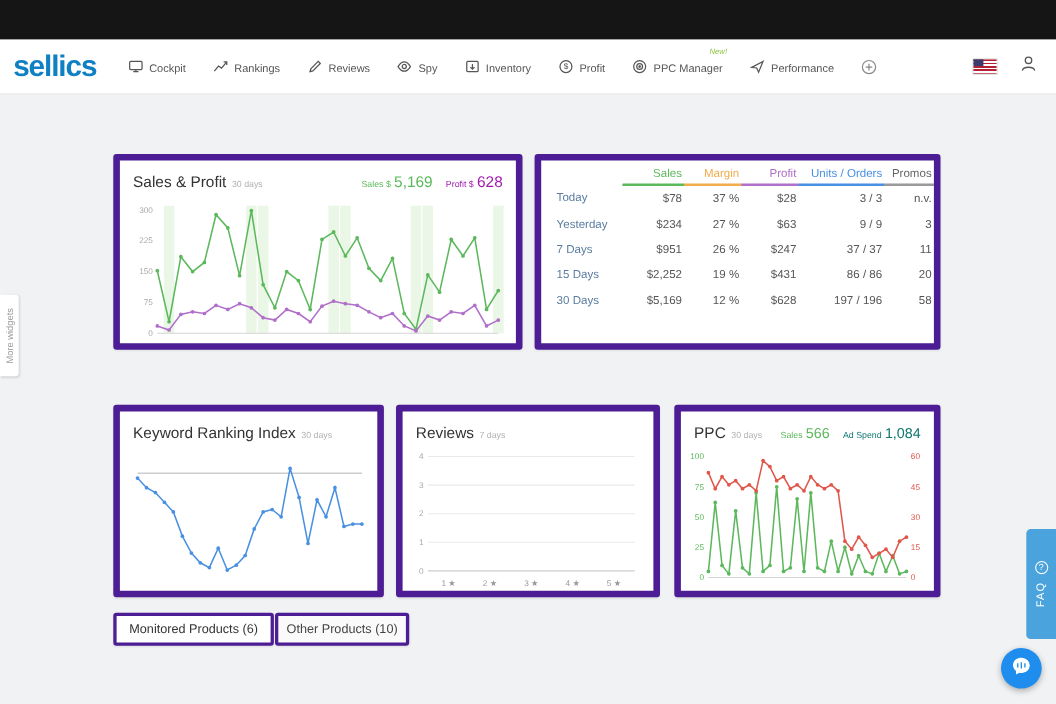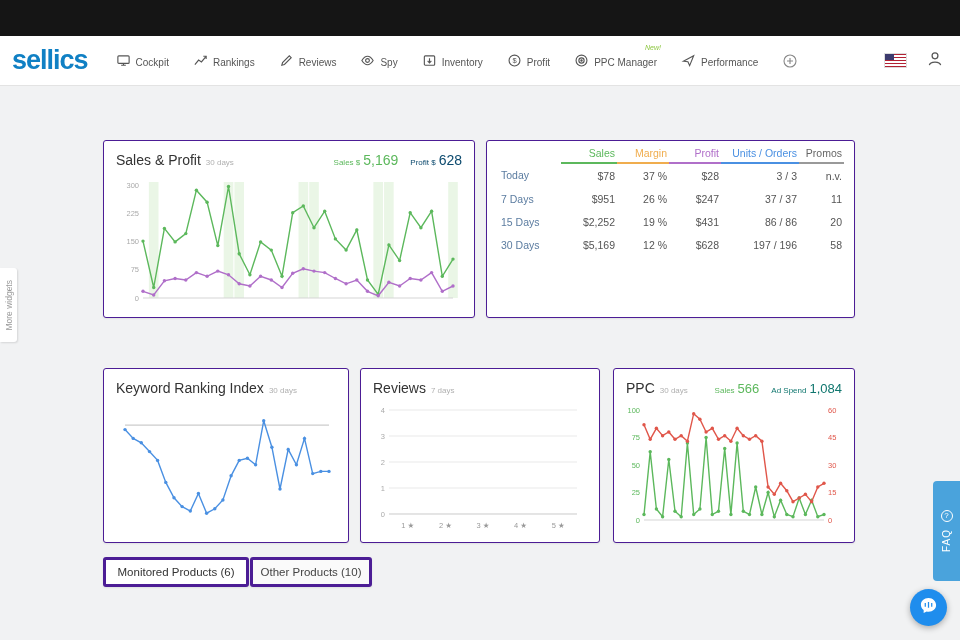--- a/index.html
+++ b/index.html
@@ -12,38 +12,38 @@
   .nav-items { display:flex; align-items:center; margin-left:28px; gap:24px; }
   .nav-item { display:flex; align-items:flex-end; gap:5px; font-size:10px; color:#555; cursor:pointer; position:relative; white-space:nowrap; }
   .nav-item svg { display:block; }
   .badge-new { position:absolute; top:-9px; right:-4px; color:#8cc63f; font-size:7px; font-style:italic; }
   .nav-right { margin-left:auto; margin-right:16px; display:flex; align-items:center; gap:20px; }
   .flag { width:21px; height:13px; position:relative; cursor:pointer;
     background:repeating-linear-gradient(180deg,#b22234 0 1.5px,#ffffff 1.5px 3px);
     box-shadow:0 0 0 1px #ddd; }
   .flag::after { content:''; position:absolute; left:0; top:0; width:9px; height:6px; background:#3c3b6e; }
 
-  .card { position:absolute; background:#fff; border-radius:3px; border:1px solid #4c1d95;
+  .card { position:absolute; background:#fff; border-radius:3px; border:6px solid #4c1d95;
     box-shadow:0 1px 2px rgba(0,0,0,0.07); }
   #card-sales   { left:103px; top:140px; width:372px; height:178px; }
   #card-table   { left:486px; top:140px; width:369px; height:178px; }
   #card-keyword { left:103px; top:368px; width:246px; height:175px; }
   #card-reviews { left:360px; top:368px; width:240px; height:175px; }
   #card-ppc     { left:613px; top:368px; width:242px; height:175px; }
 
   .card-head { display:flex; align-items:baseline; padding:11px 12px 2px 12px; }
   .card-title { font-size:14px; color:#333; }
   .card-sub { font-size:8px; color:#b0b0b0; margin-left:5px; }
   .card-metrics { margin-left:auto; display:flex; gap:12px; align-items:center; }
   .metric { display:flex; align-items:baseline; gap:3px; }
   .metric-label { font-size:8px; }
   .metric-value { font-size:14px; }
   .metric-value.sm { font-size:13px; }
   .green  { color:#5cb85c; }
-  .purple { color:#0c4a6e; }
+  .purple { color:#a21caf; }
   .red    { color:#0f766e; }
 
   .ptable { width:345px; margin:2px 12px 0 12px; border-collapse:collapse; font-size:10.5px; }
   .ptable th { font-weight:normal; text-align:right; padding:4px 2px 3px 2px; border-bottom:2px solid; }
   .ptable th.c-sales  { color:#5cb85c; border-color:#5cb85c; }
   .ptable th.c-margin { color:#f0ad4e; border-color:#f0ad4e; }
   .ptable th.c-profit { color:#b06fc9; border-color:#b06fc9; }
   .ptable th.c-units  { color:#4a90e2; border-color:#4a90e2; }
   .ptable th.c-promos { color:#666;    border-color:#999; }
   .ptable th.c-blank  { border-bottom:none; }
@@ -282,20 +282,28 @@
     <tbody>
       <tr>
         <td class="rowlabel">Today</td>
         <td>$78</td>
         <td>37 %</td>
         <td>$28</td>
         <td>3 / 3</td>
         <td>n.v.</td>
       </tr>
       <tr>
+        <td class="rowlabel">Yesterday</td>
+        <td>$234</td>
+        <td>27 %</td>
+        <td>$63</td>
+        <td>9 / 9</td>
+        <td>3</td>
+      </tr>
+      <tr>
         <td class="rowlabel">7 Days</td>
         <td>$951</td>
         <td>26 %</td>
         <td>$247</td>
         <td>37 / 37</td>
         <td>11</td>
       </tr>
       <tr>
         <td class="rowlabel">15 Days</td>
         <td>$2,252</td>

